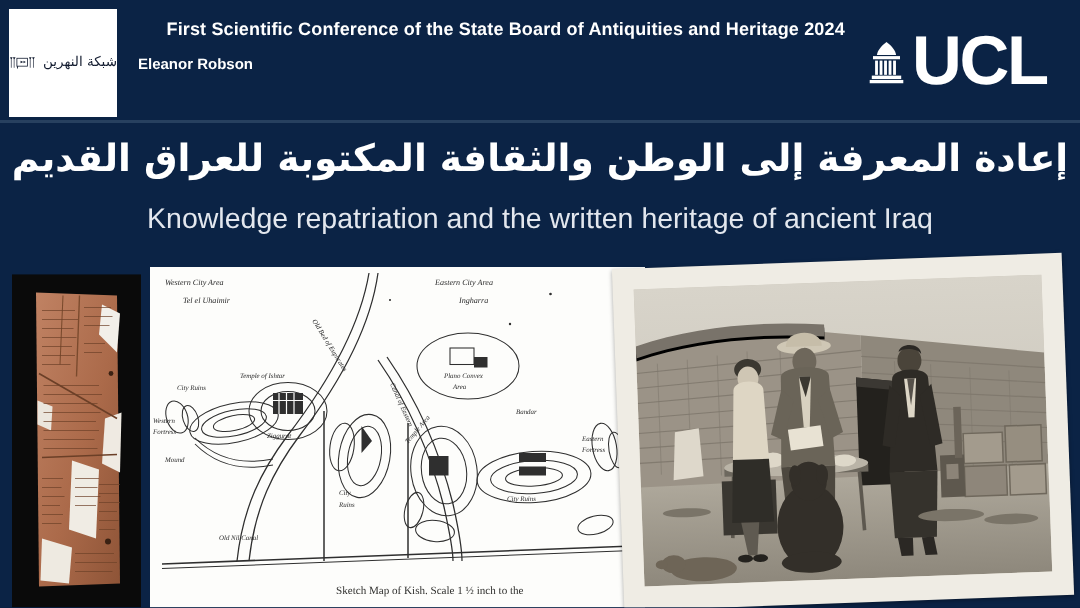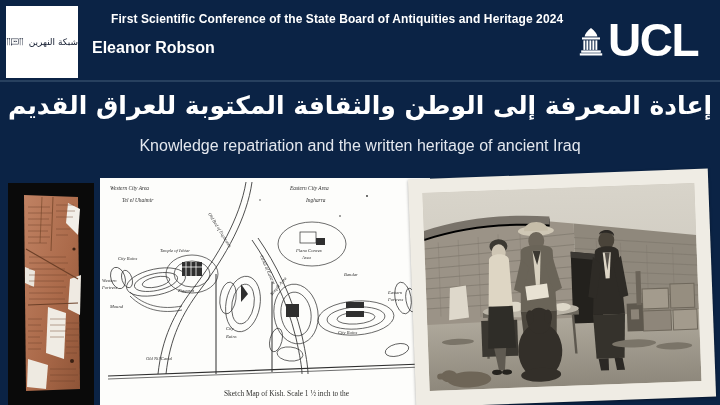--- a/index.html
+++ b/index.html
@@ -22,21 +22,21 @@
   .logo-ar{
     font-size:9px;color:#111a2e;direction:rtl;
     font-family:"DejaVu Sans", sans-serif;white-space:nowrap;letter-spacing:.2px;
   }
   .header-text{position:absolute;left:92px;top:12px;}
   .conf-title{
     color:#ffffff;font-size:12px;font-weight:bold;letter-spacing:.1px;
     white-space:nowrap;line-height:1.2;padding-left:19px;
   }
   .speaker{
-    color:#ffffff;font-size:16px;font-weight:bold;margin-top:12px;
+    color:#ffffff;font-size:10px;font-weight:bold;margin-top:12px;
     white-space:nowrap;line-height:1.2;
   }
 
   
   .ucl{position:absolute;right:22px;top:22px;display:flex;align-items:flex-end;gap:4px;justify-content:flex-end;}
   .ucl-portico{width:26px;height:30px;display:block;margin-bottom:3px;}
   .ucl-word{
     color:#ffffff;font-weight:bold;font-size:46px;line-height:.82;
     font-family:"Liberation Sans", sans-serif;letter-spacing:-1.5px;
   }
@@ -44,21 +44,21 @@
 
   
   .title-band{position:absolute;left:0;top:84px;width:592px;height:92px;background:#0b2345;}
   .title-ar{
     position:absolute;left:0;top:6px;width:720px;text-align:center;
     color:#ffffff;font-size:25px;font-weight:bold;direction:rtl;
     font-family:"DejaVu Sans", sans-serif;line-height:1.25;
   }
   .title-en{
     position:absolute;left:0;top:52px;width:720px;text-align:center;
-    color:#e3e7ee;font-size:16px;font-weight:normal;line-height:1.2;
+    color:#e3e7ee;font-size:19px;font-weight:normal;line-height:1.2;
     font-family:"Liberation Sans", sans-serif;
   }
 
   
   .images{position:absolute;left:0;top:178px;width:720px;height:227px;}
 
   
   .tablet{
     position:absolute;left:8px;top:5px;width:86px;height:222px;
     background:#0a0a0a;overflow:hidden;

